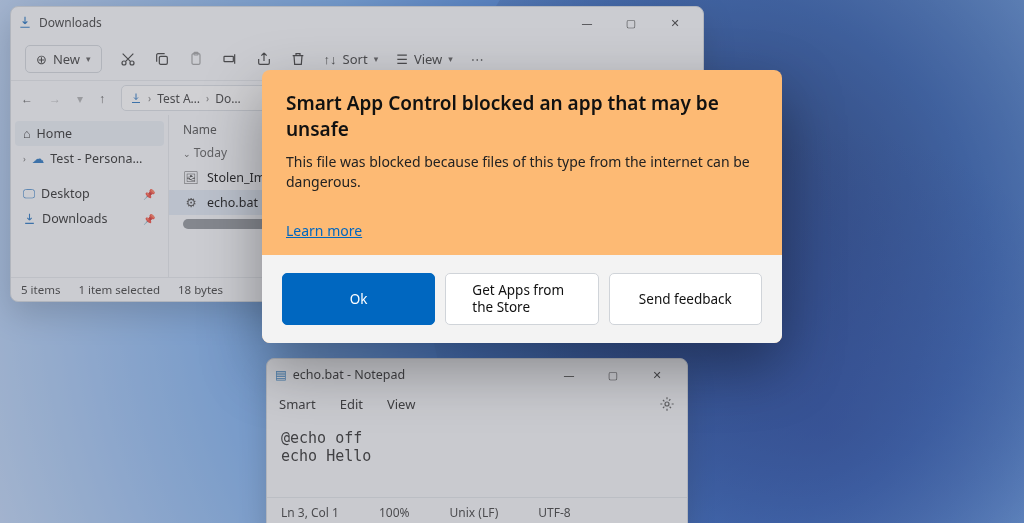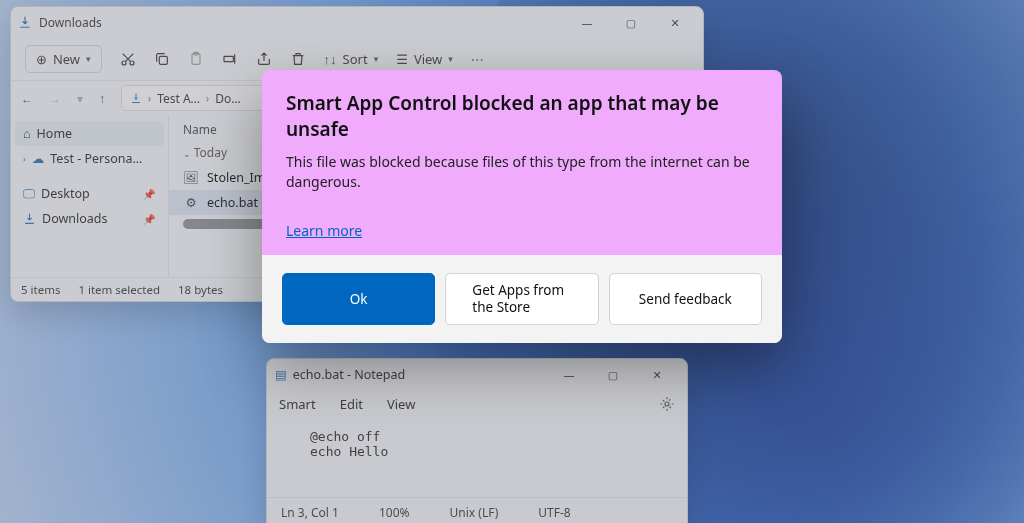--- a/index.html
+++ b/index.html
@@ -43,25 +43,25 @@
   .status { height:24px; border-top:1px solid #e3e7ec; display:flex; align-items:center; gap:18px; padding:0 10px; font-size:11.5px; color:#333; }
 
   
   .notepad { position:absolute; left:266px; top:358px; width:422px; height:176px;
              background:#f4f6f9; border:1px solid #cfd6de; border-radius:8px;
              box-shadow:0 12px 28px rgba(0,0,0,.2); overflow:hidden; z-index:3; }
   .np-title { display:flex; align-items:center; height:30px; padding:0 8px; font-size:12.5px; color:#222; }
   .np-title .t { flex:1; margin-left:6px; }
   .np-menu { display:flex; align-items:center; height:30px; padding:0 12px; gap:24px; font-size:13px; color:#222; }
   .np-menu .gear { margin-left:auto; color:#555; }
-  .np-body { padding:10px 0 0; font-family:Consolas,monospace; font-size:13px; color:#222; white-space:pre; height:78px;margin-left:43px; }
+  .np-body { padding:10px 14px 0; font-family:Consolas,monospace; font-size:15px; color:#222; white-space:pre; height:78px; }
   .np-status { height:30px; border-top:1px solid #dfe3e8; display:flex; align-items:center; gap:40px; padding:0 14px; font-size:12px; color:#333; }
 
   
-  .dialog { position:absolute; left:262px; top:70px; width:520px; background:#f0abfc;
+  .dialog { position:absolute; left:262px; top:70px; width:520px; background:#fdba74;
             border-radius:8px; box-shadow:0 24px 60px rgba(0,0,0,.35); overflow:hidden; z-index:10; }
   .dlg-pad { padding:20px 24px 14px; }
   .dlg-title { font-size:19px; font-weight:600; color:#111; margin-bottom:10px; }
   .dlg-msg { font-size:14px; color:#222; line-height:1.4; margin-bottom:28px; }
   .dlg-link { color:#0067c0; text-decoration:underline; font-size:14px; display:inline-block; }
   .dlg-foot { background:#f3f3f3; padding:18px 20px; display:flex; gap:10px; }
   .btn { flex:1; height:52px; border-radius:5px; display:flex; align-items:center;
          font-size:13.5px; cursor:pointer; padding:0 26px; }
   .btn.primary { background:#0067c0; color:#fff; justify-content:center; border:1px solid #0067c0; }
   .btn.secondary { background:#fff; border:1px solid #d0d4d9; color:#111; justify-content:center; }

